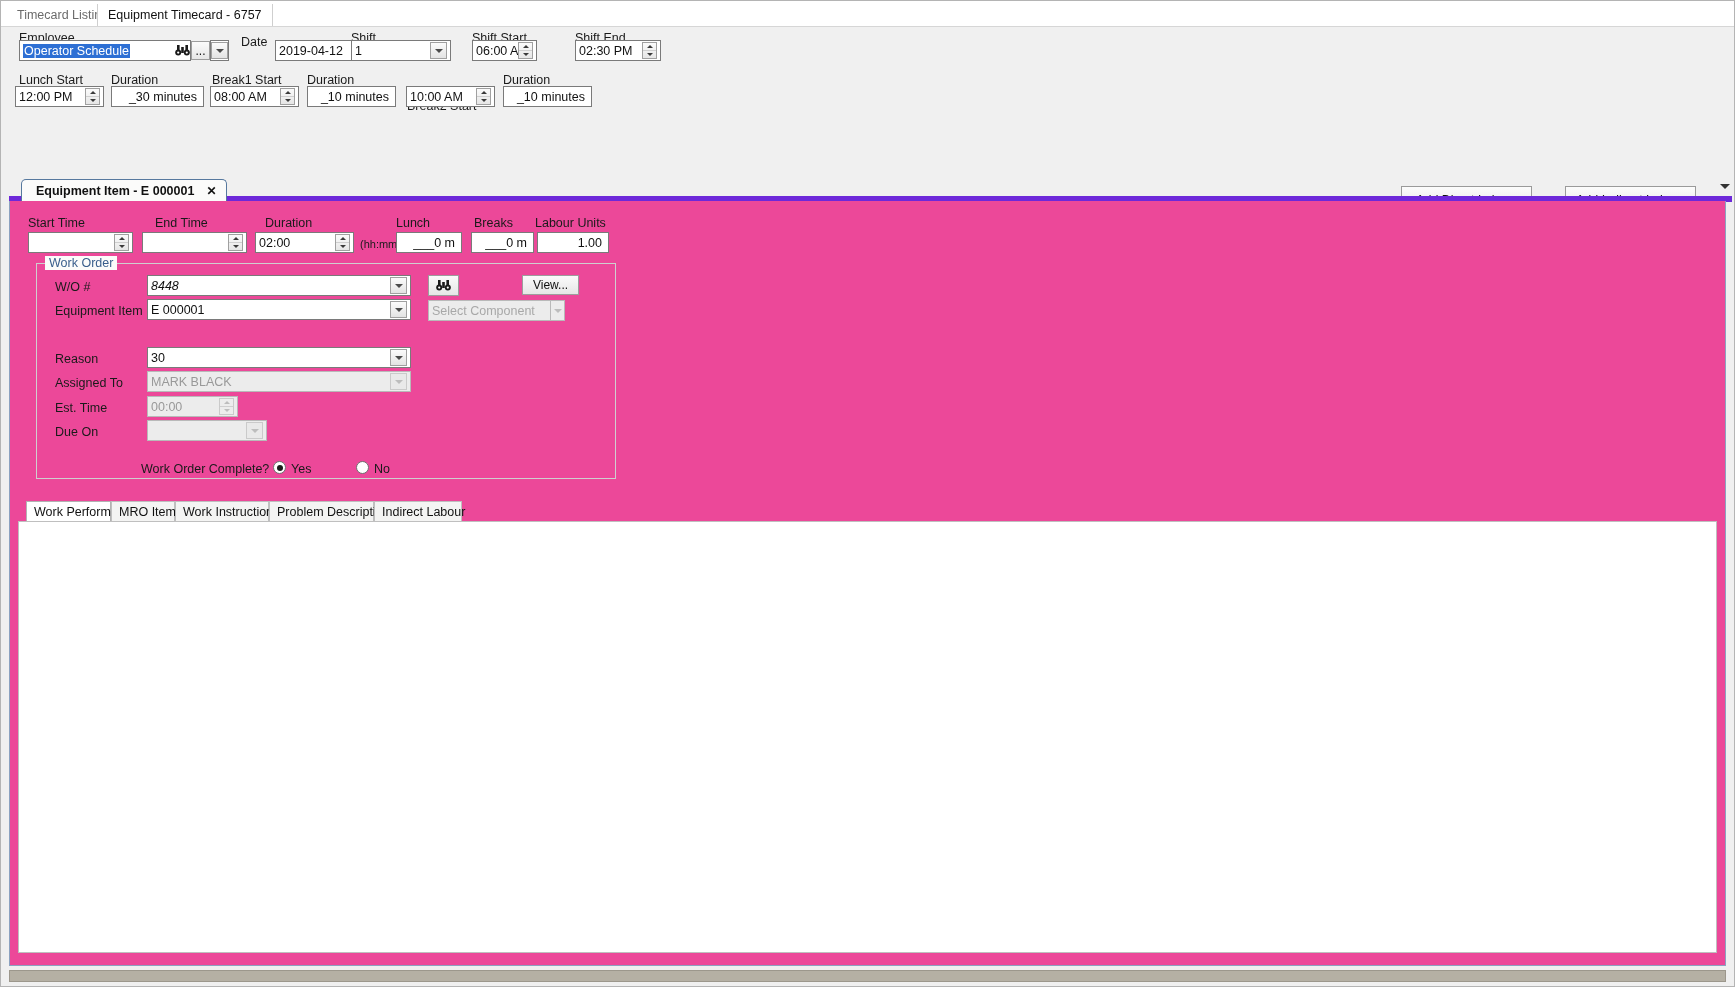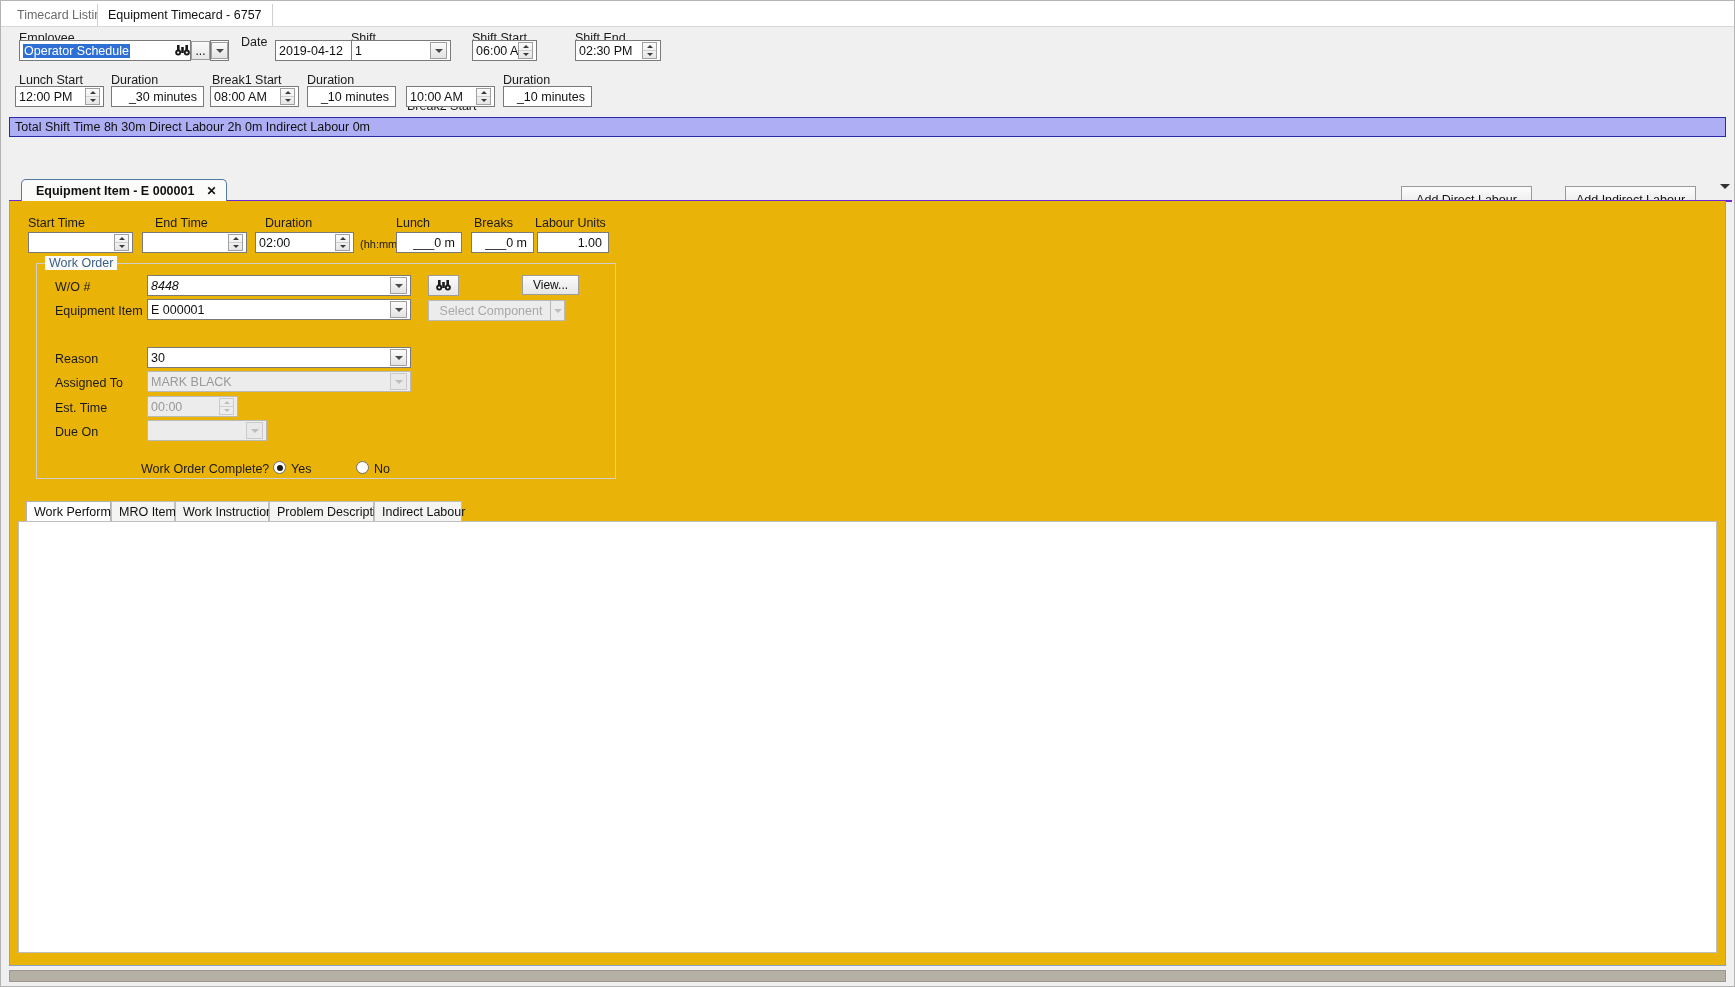--- a/index.html
+++ b/index.html
@@ -153,21 +153,21 @@
     border: 1px solid #9a9a9a;
     display: flex; align-items: center; justify-content: center;
     font-size: 12.5px; color: #111;
     cursor: pointer;
     margin-top: 40px;
   }
 
   
   .inner-tabs {
     position: absolute; left: 8px; top: 178px; right: 2px; height: 23px;
-    border-bottom: 2px solid #6d28d9;
+    border-bottom: 6px solid #6d28d9;
   }
   .inner-tab {
     position: absolute; left: 12px; top: 0; height: 23px;
     padding: 0 10px 0 14px;
     background: #fbfbfa;
     border: 1px solid #56789e;
     border-bottom: 1px solid #fbfbfa;
     border-radius: 5px 5px 0 0;
     display: flex; align-items: center; gap: 12px;
     font-size: 12.5px; font-weight: bold; color: #111;
@@ -178,21 +178,21 @@
     position: absolute; right: 2px; top: 5px;
     width: 0; height: 0;
     border-left: 5px solid transparent; border-right: 5px solid transparent;
     border-top: 5px solid #333;
     cursor: pointer;
   }
 
   
   .detail {
     position: absolute; left: 8px; top: 200px; right: 8px; bottom: 20px;
-    background: #eab308;
+    background: #ec4899;
     border: 1px solid #8ca2c0;
     border-top: none;
   }
 
   
   .group {
     position: absolute;
     border: 1px solid #cfcfcf;
   }
   .group > .legend {
@@ -341,21 +341,20 @@
       <span class="spin">
           <i></i>
           <i></i>
         </span>
     </div>
     <div class="fld" style="left:502px; top:59px; width:89px;">
       <span class="txt right">_10 minutes</span>
     </div>
   </div>
 
-  <div class="summary">Total Shift Time 8h 30m  Direct Labour 2h 0m  Indirect Labour 0m</div>
 
   <div class="btn-big" style="left:1400px;">Add Direct Labour</div>
   <div class="btn-big" style="left:1564px;">Add Indirect Labour</div>
 
   <div class="inner-tabs">
     <div class="inner-tab">
       <span>Equipment Item - E 000001</span>
       <span class="x">✕</span>
     </div>
     <div class="strip-chev"></div>
@@ -421,21 +420,21 @@
           <circle cx="11.8" cy="8.6" r="1.1" fill="#ffffff"></circle>
         </svg>
       </div>
       <div class="btn-sm" style="left:485px; top:11px; width:57px; height:20px;">View...</div>
 
       <div class="lbl" style="position:absolute; left:18px; top:40px;">Equipment Item</div>
       <div class="fld" style="left:110px; top:35px; width:264px;">
         <span class="txt">E 000001</span>
         <span class="combo-arrow"></span>
       </div>
-      <div class="fld gray" style="left:391px; top:36px; width:126px; justify-content:center;">
+      <div class="fld gray" style="left:391px; top:36px; width:126px; justify-content:flex-start;">
         <span style="color:#a8a8a8;">Select Component</span>
       </div>
       <div class="fld gray" style="left:513px; top:36px; width:15px; padding:0; justify-content:center;">
         <span class="combo-arrow dis" style="margin:0; width:13px; flex:0 0 13px; height:13px; border:none; background:none;"></span>
       </div>
 
       <div class="lbl" style="position:absolute; left:18px; top:88px;">Reason</div>
       <div class="fld" style="left:110px; top:83px; width:264px;">
         <span class="txt">30</span>
         <span class="combo-arrow"></span>

